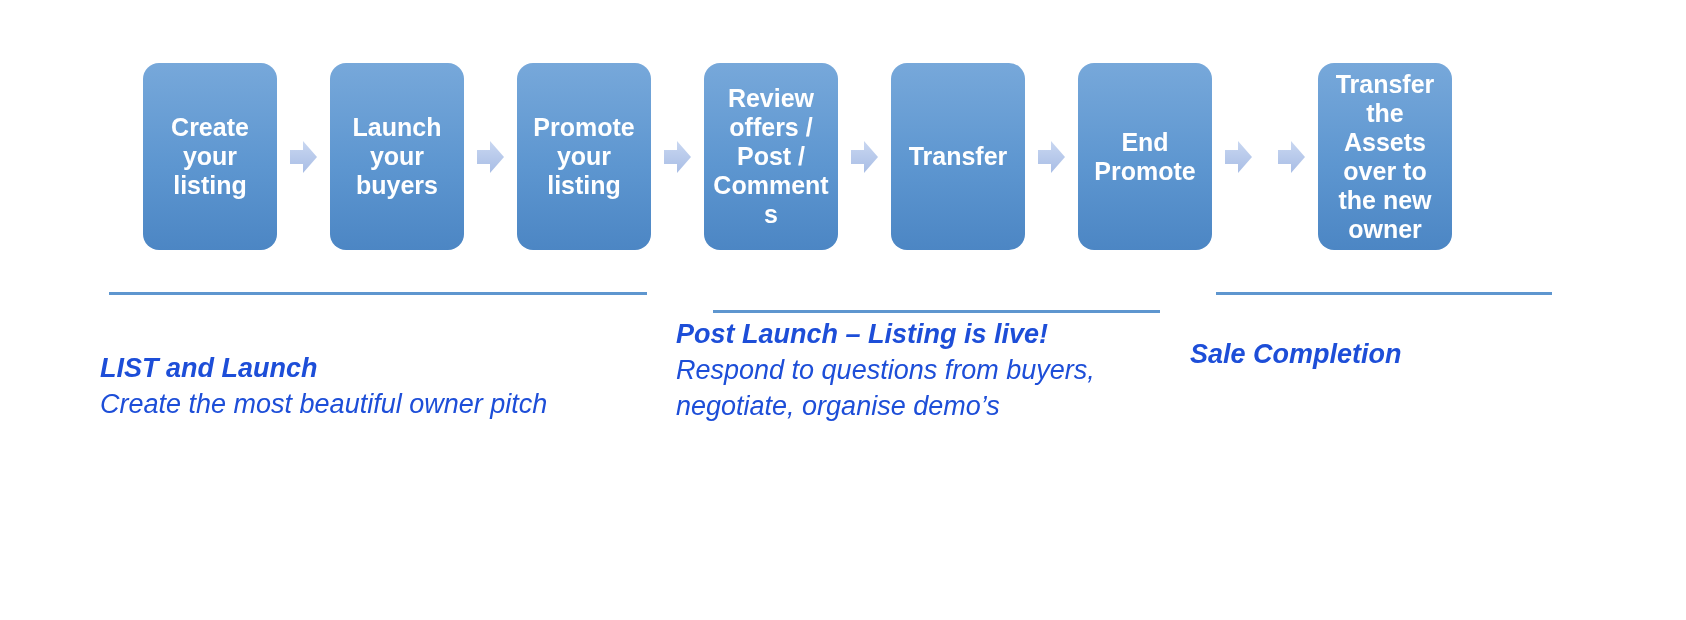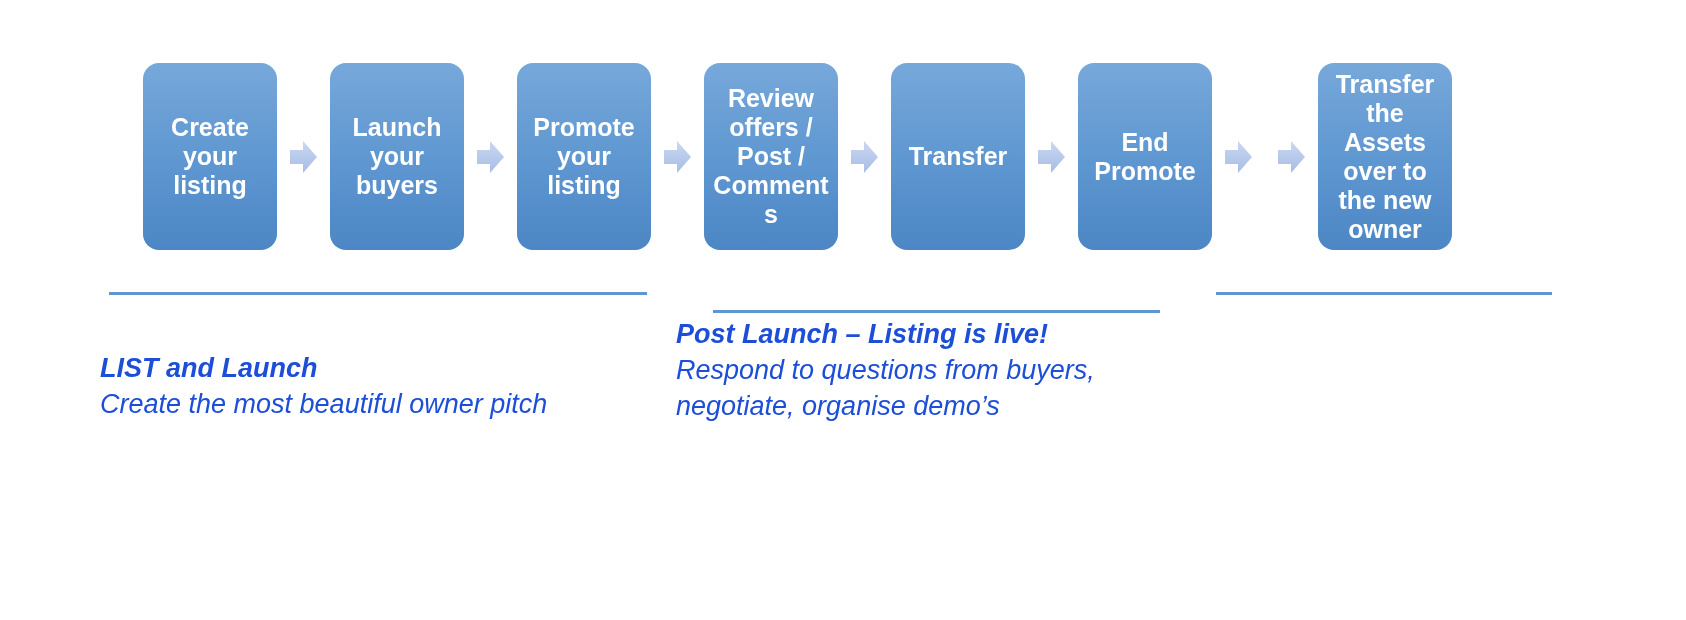--- a/index.html
+++ b/index.html
@@ -178,15 +178,16 @@
     <div class="phase-desc">Create the most beautiful owner pitch</div>
   </div>
 
   <div class="phase-caption c2">
     <div class="phase-title">Post Launch – Listing is live!</div>
     <div class="phase-desc">Respond to questions from buyers,
 negotiate, organise demo’s</div>
   </div>
 
   <div class="phase-caption c3">
+    <div class="phase-title">Sale Completion</div>
   </div>
 
 </div>
 
 </body></html>

